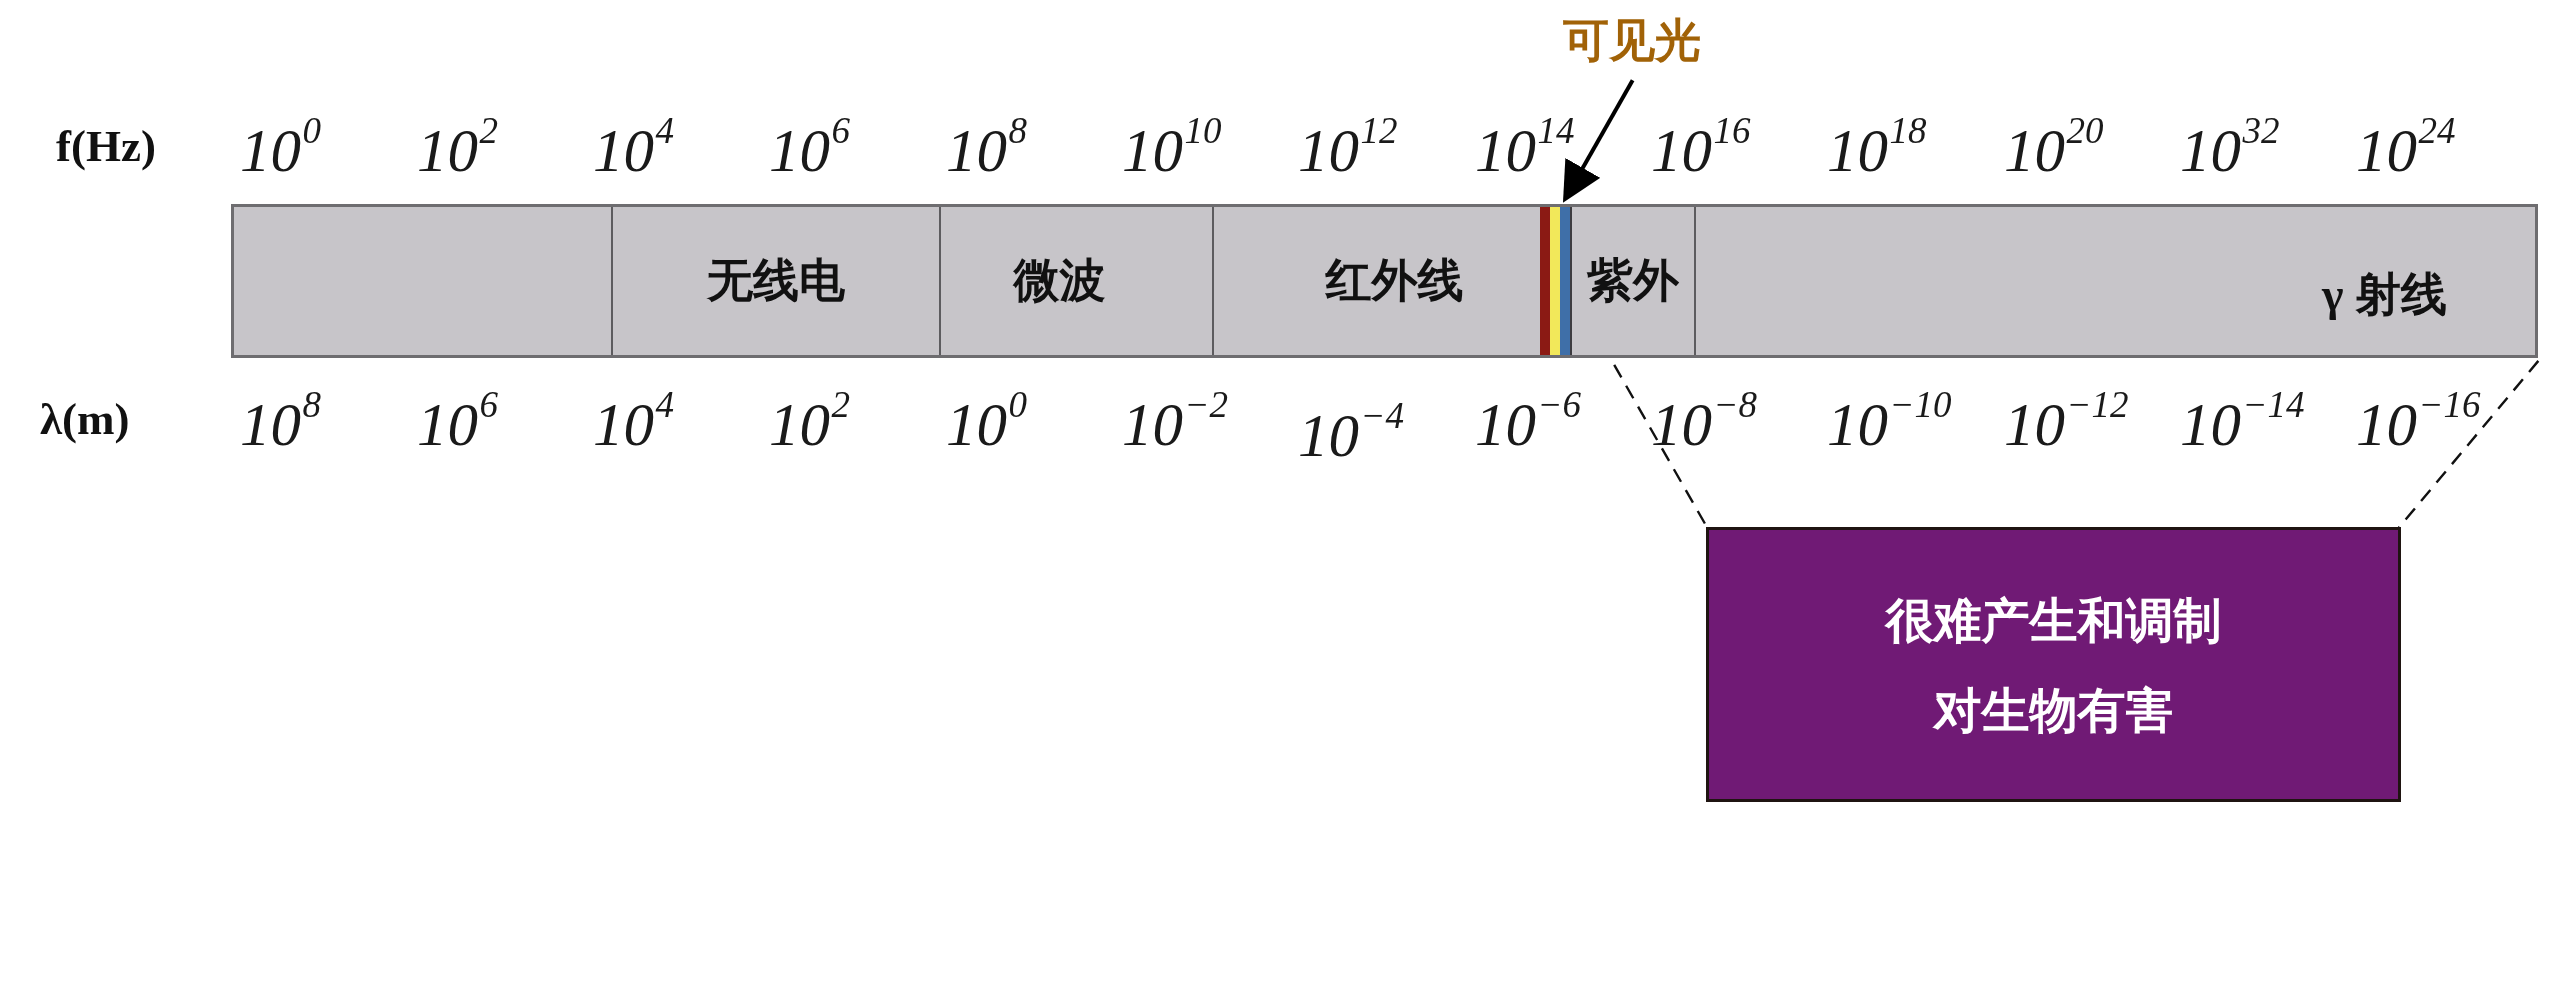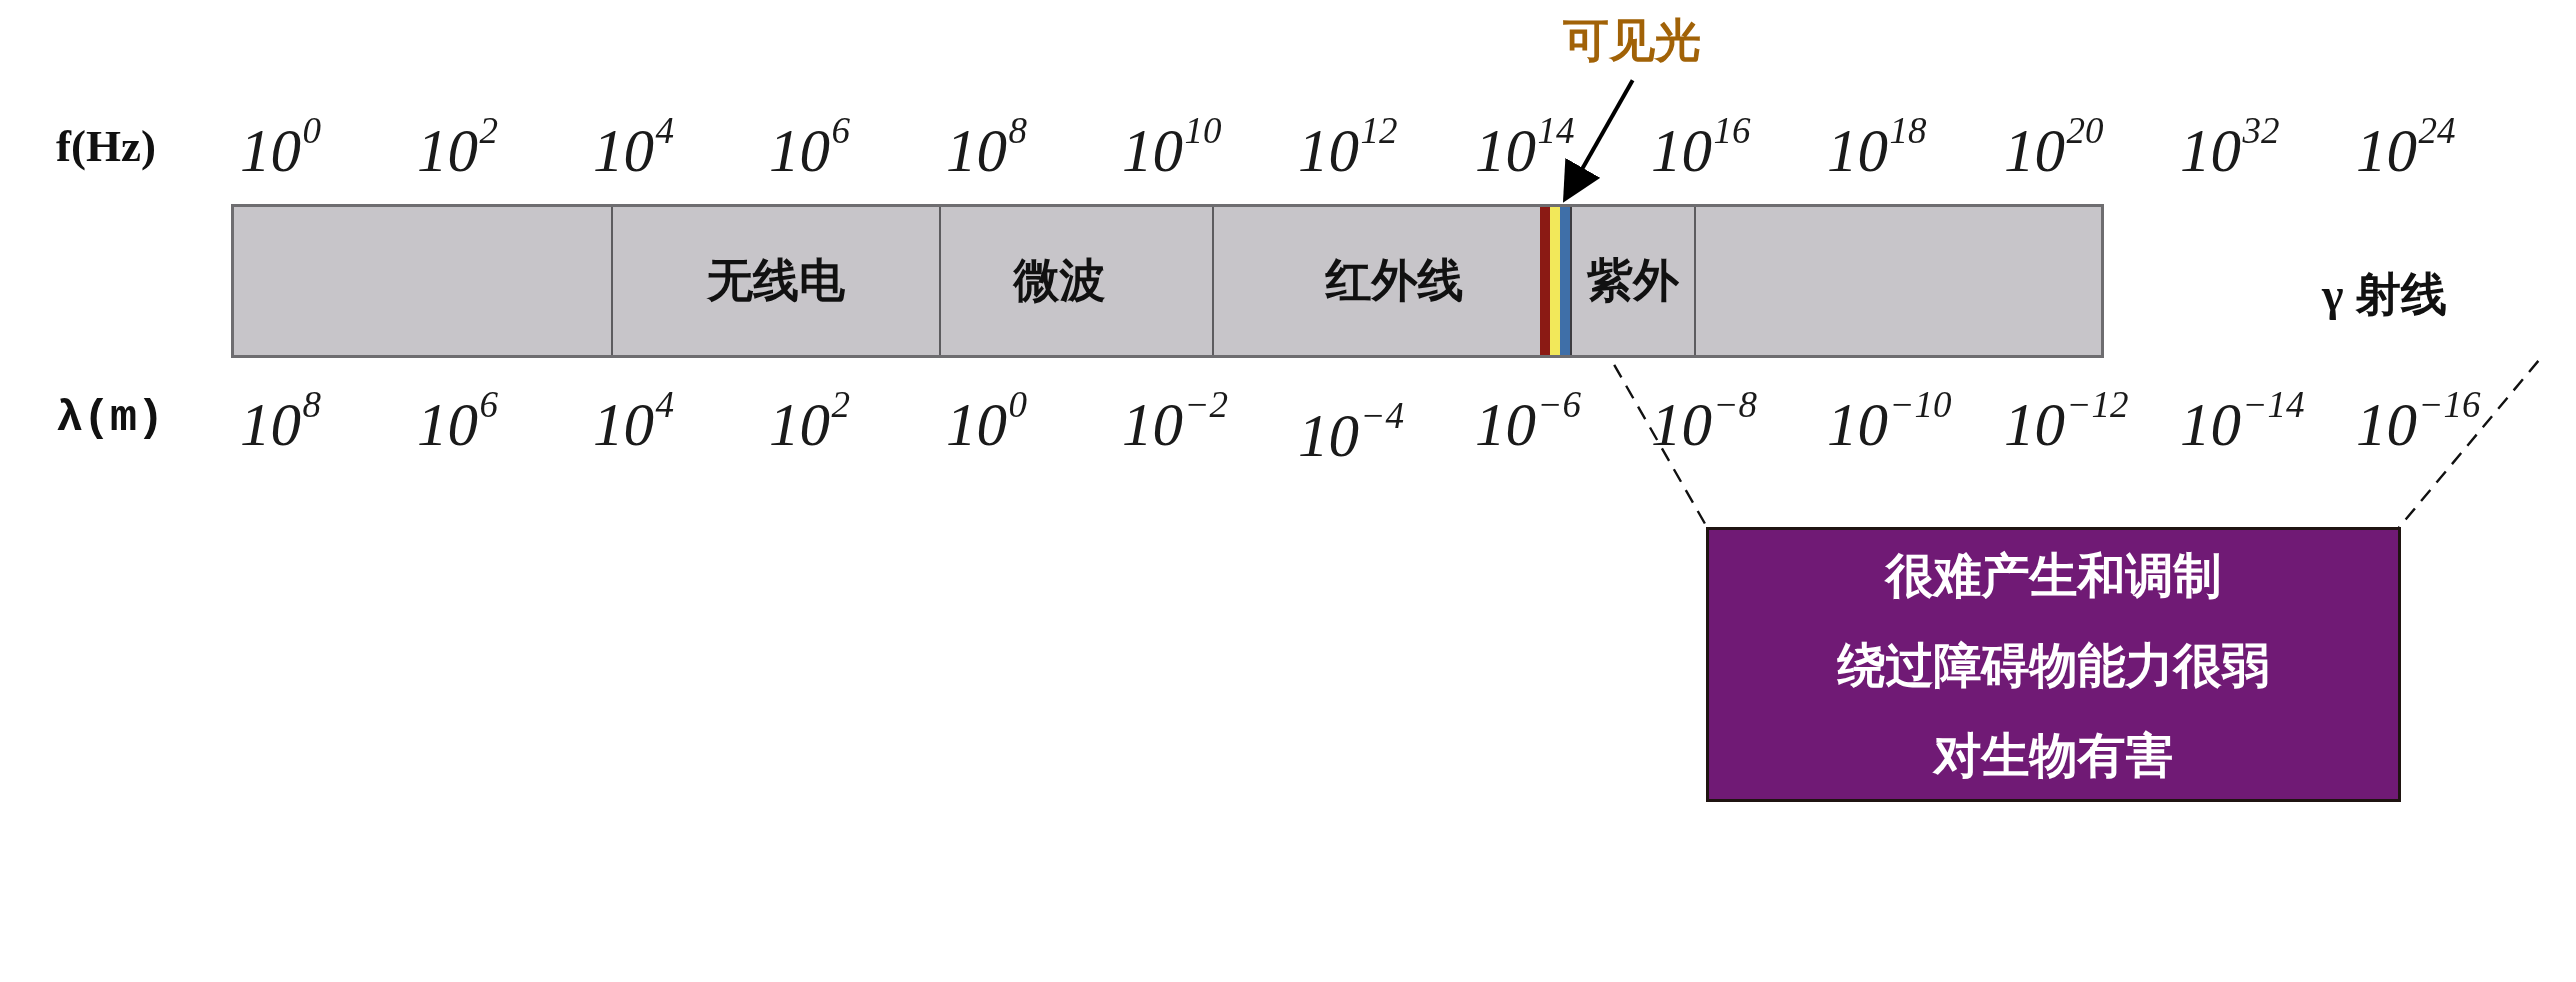--- a/index.html
+++ b/index.html
@@ -3,40 +3,40 @@
 <meta charset="utf-8">
 <style>
   html, body { margin: 0; padding: 0; background: #ffffff; }
   body { width: 2576px; height: 983px; position: relative; overflow: hidden;
          font-family: "DejaVu Sans", sans-serif; }
   .abs { position: absolute; }
   .axis-label { font-family: "Liberation Serif", serif; font-weight: bold; font-size: 45px; color: #111; }
   .tick { font-family: Liberation Serif, serif; font-style: italic; font-size: 61px; color: #1a1a1a;
           white-space: nowrap; line-height: 1; }
   .tick sup { font-size: 37px; position: relative; top: -8px; vertical-align: top; margin-left: 1.6px; }
-  .bar { position: absolute; left: 231px; top: 204px; width: 1873px; height: 154px;
+  .bar { position: absolute; left: 231px; top: 204px; width: 2307px; height: 154px;
          background: #c7c5c9; border: 3.2px solid #6e6d70; box-sizing: border-box; }
   .section { position: absolute; top: 0; height: 100%; box-sizing: border-box;
              border-right: 2.4px solid #5d5c5f; display: flex; align-items: center; justify-content: center; }
   .section:last-child { border-right: none; margin-top: 14px; }
   .section-label { font-family: "DejaVu Sans", sans-serif; font-weight: bold; font-size: 46px; color: #111; white-space: nowrap; }
   .section-label .latin { font-family: "Liberation Serif", serif; }
   .stripe { position: absolute; top: 0; height: 100%; }
   .callout-title { font-family: "DejaVu Sans", sans-serif; font-weight: bold; font-size: 46px; color: #a16207; white-space: nowrap; }
   .note-box { position: absolute; left: 1706px; top: 527px; width: 695px; height: 275px;
               background: #701a75; border: 3.2px solid #1f1411; box-sizing: border-box;
               display: flex; flex-direction: column; align-items: center; justify-content: center; gap: 42px; }
   .note-line { font-family: "DejaVu Sans", sans-serif; font-weight: bold; font-size: 48px; color: #ffffff; white-space: nowrap; line-height: 1; }
   svg.overlay { position: absolute; left: 0; top: 0; }
 </style>
 </head>
 <body>
 
 <div class="abs axis-label" style="left:56px; top:120px;">f(Hz)</div>
-<div class="abs axis-label" style="left:56px; top:393px;font-family:Liberation Mono, monospace;">λ(m)</div>
+<div class="abs axis-label" style="left:40px; top:393px;">λ(m)</div>
 
 <div id="freq-row">
     <div class="abs tick" style="left: 240px; top: 120px;"><span>10</span><sup>0</sup></div>
     <div class="abs tick" style="left: 417px; top: 120px;"><span>10</span><sup>2</sup></div>
     <div class="abs tick" style="left: 593px; top: 120px;"><span>10</span><sup>4</sup></div>
     <div class="abs tick" style="left: 769px; top: 120px;"><span>10</span><sup>6</sup></div>
     <div class="abs tick" style="left: 946px; top: 120px;"><span>10</span><sup>8</sup></div>
     <div class="abs tick" style="left: 1122px; top: 120px;"><span>10</span><sup>10</sup></div>
     <div class="abs tick" style="left: 1298px; top: 120px;"><span>10</span><sup>12</sup></div>
     <div class="abs tick" style="left: 1475px; top: 120px;"><span>10</span><sup>14</sup></div>
@@ -96,16 +96,15 @@
       <path d="M0,0 L10,5 L0,10 z" fill="#000"></path>
     </marker>
   </defs>
   <line x1="2037" y1="100" x2="1955" y2="244" stroke="#000" stroke-width="5" marker-end="url(#arrowhead)"></line>
   <line x1="2014" y1="455" x2="2130" y2="658" stroke="#111" stroke-width="3" stroke-dasharray="18,12"></line>
   <line x1="3167" y1="450" x2="2993" y2="658" stroke="#111" stroke-width="3" stroke-dasharray="18,12"></line>
 </svg>
 
 <div class="note-box">
   <div class="note-line">很难产生和调制</div>
-  <div class="note-line">绕过障碍物能力很弱</div>
   <div class="note-line">对生物有害</div>
 </div>
 
 
 </body></html>

